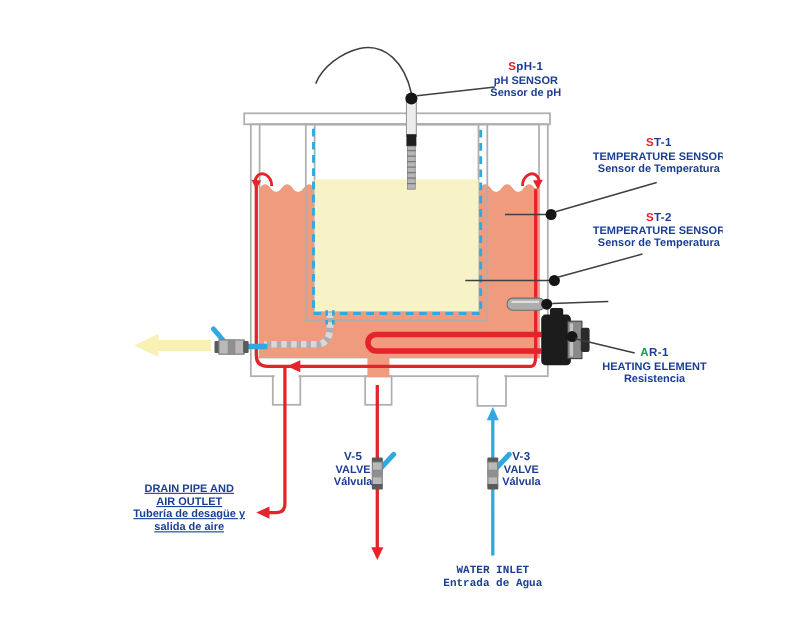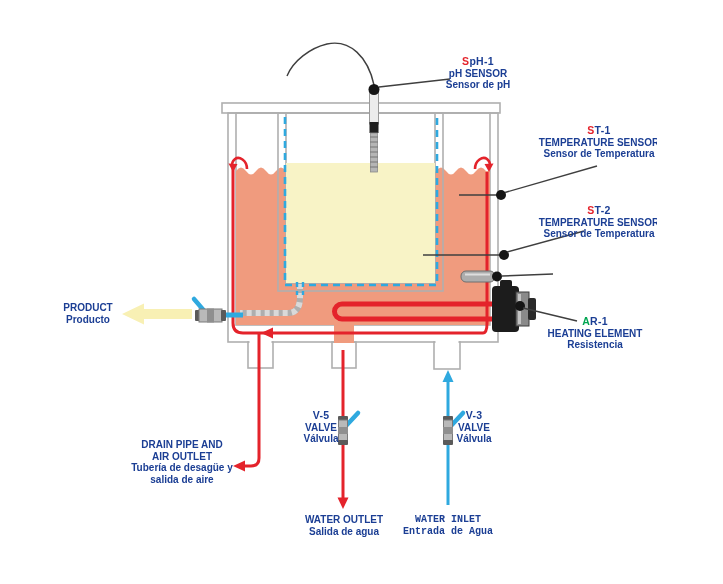--- a/index.html
+++ b/index.html
@@ -161,60 +161,52 @@
   <div>pH SENSOR</div>
   <div>Sensor de pH</div>
 </div>
 
 <div class="lbl" style="left:529px;top:125px;width:140px;">
   <div class="code"><span class="pre-red">S</span><span>T-1</span></div>
   <div>TEMPERATURE SENSOR</div>
   <div>Sensor de Temperatura</div>
 </div>
 
-<div class="lbl" style="left:529px;top:193px;width:140px;margin-top:12px;">
+<div class="lbl" style="left:529px;top:193px;width:140px;">
   <div class="code"><span class="pre-red">S</span><span>T-2</span></div>
   <div>TEMPERATURE SENSOR</div>
   <div>Sensor de Temperatura</div>
 </div>
 
 
 <div class="lbl" style="left:525px;top:316px;width:140px;">
   <div class="code"><span class="pre-green">A</span><span>R-1</span></div>
   <div>HEATING ELEMENT</div>
   <div>Resistencia</div>
 </div>
 
-<div class="lbl" style="left:33px;top:302px;width:110px;">
-  <div>PRODUCT</div>
-  <div>Producto</div>
-</div>
-
-<div class="lbl" style="left:112px;top:439px;width:140px;">
+
+<div class="lbl" style="left:102px;top:439px;width:140px;text-decoration:underline;">
   <div>DRAIN PIPE AND</div>
   <div>AIR OUTLET</div>
   <div>Tubería de desagüe y</div>
   <div>salida de aire</div>
 </div>
 
 <div class="lbl" style="left:290px;top:410px;width:62px;">
   <div class="code">V-5</div>
   <div>VALVE</div>
   <div>Válvula</div>
 </div>
 
 <div class="lbl" style="left:443px;top:410px;width:62px;">
   <div class="code">V-3</div>
   <div>VALVE</div>
   <div>Válvula</div>
 </div>
 
-<div class="lbl" style="left:284px;top:514px;width:120px;">
-  <div>WATER OUTLET</div>
-  <div>Salida de agua</div>
-</div>
 
 <div class="lbl" style="left:388px;top:514px;width:120px;font-family:Liberation Mono, monospace;">
   <div>WATER INLET</div>
   <div>Entrada de Agua</div>
 </div>
 
 </div>
 
 </body></html>

